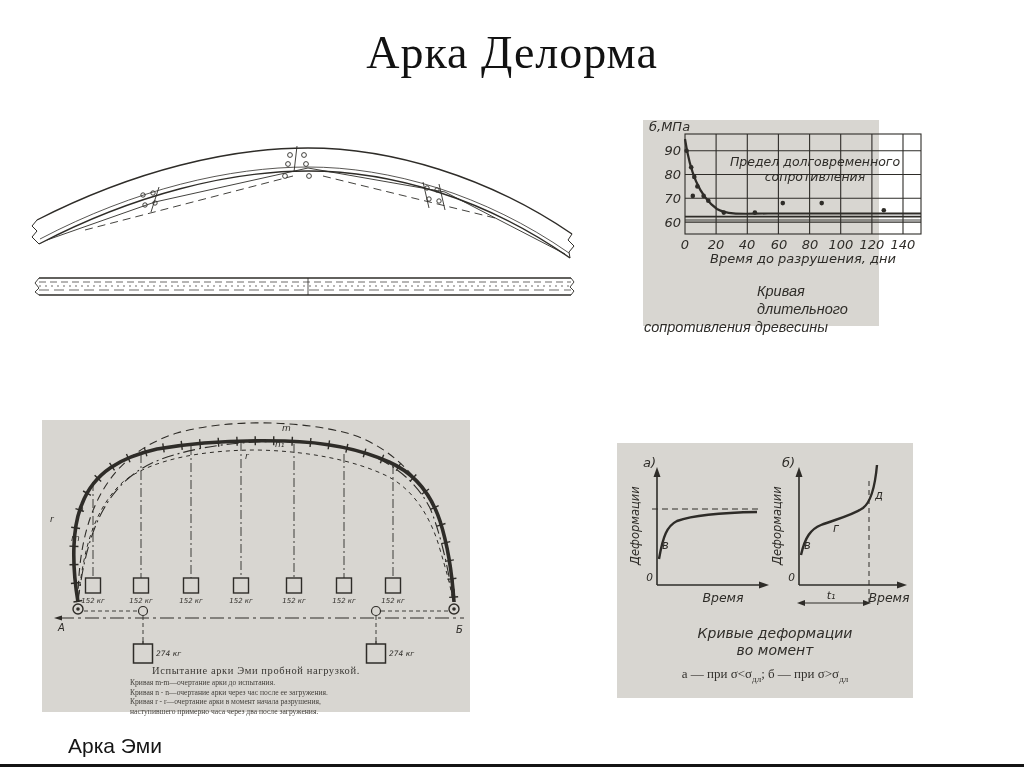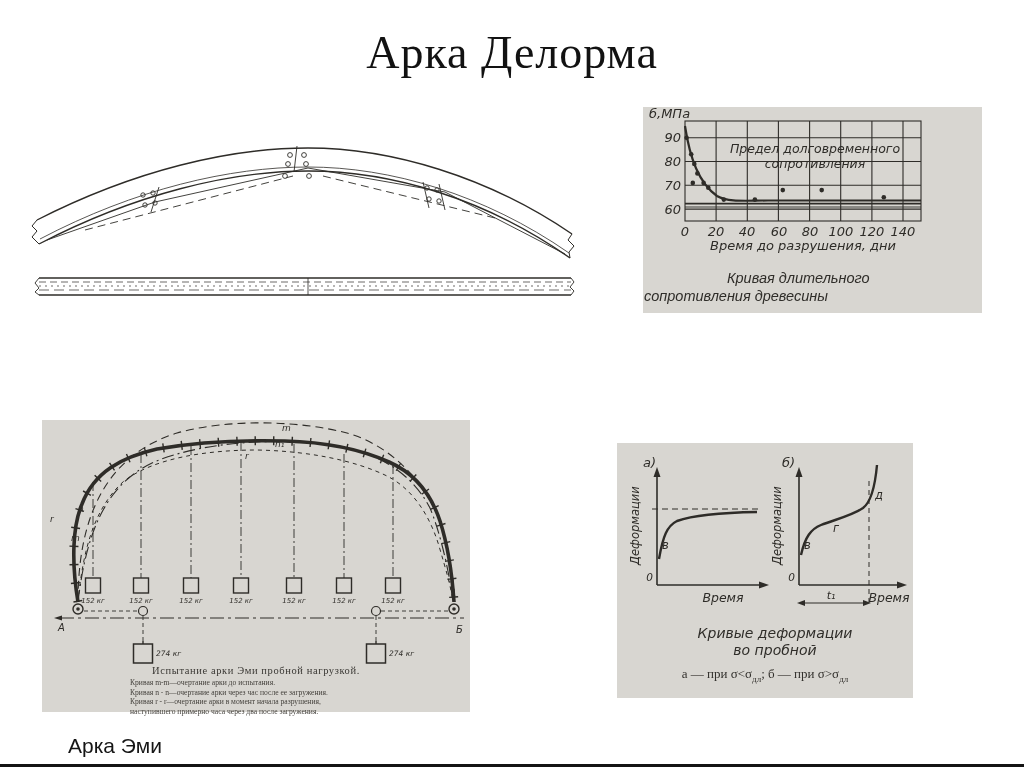--- a/index.html
+++ b/index.html
@@ -8,21 +8,21 @@
   .slide{position:absolute;inset:0;}
   .title{position:absolute;top:26px;left:0;width:100%;text-align:center;
          font-family:"Liberation Serif",serif;font-size:46px;color:#121212;letter-spacing:1px;}
   .panel{position:absolute;background:#d8d6d1;}
   svg{display:block;}
   svg text{font-family:"DejaVu Sans",sans-serif;fill:#2e2c28;}
   .it{font-style:italic;}
   .ink{stroke:#2e2c28;fill:none;}
   
   .res-cap{font-style:italic;font-size:14.5px;color:#2f2d29;line-height:18px;margin-top:14px;}
-  .res-cap .l1{padding-left:84px;margin-top:7px;}
+  .res-cap .l1{padding-left:114px;margin-top:7px;}
   .res-cap .l2{padding-left:1px;}
   
   .test-cap-title{font-family:"Liberation Serif",serif;font-size:10.5px;color:#3a3834;
                   text-align:center;letter-spacing:.6px;margin-top:1px;}
   .test-cap-lines{font-family:"Liberation Serif",serif;font-size:7.6px;color:#45423d;
                   line-height:9.6px;margin-top:2px;margin-left:88px;}
   .test-cap-lines .ind{}
   
   .def-cap{font-style:italic;font-family:"DejaVu Sans",sans-serif;font-size:14px;
            color:#2f2d29;text-align:center;line-height:17px;margin-top:4px;padding-left:20px;}
@@ -83,21 +83,21 @@
       <path d="M14,163 L546,163" stroke-width="1.3"></path>
       <path d="M14,150 L546,150" stroke-width="0.7" stroke-dasharray="7,4"></path>
       <path d="M14,154 L546,154" stroke-width="0.7" stroke-dasharray="2,4"></path>
       <path d="M14,158 L546,158" stroke-width="0.7" stroke-dasharray="10,5"></path>
       <path d="M14,146 L10,151 L14,156 L10,160 L14,163" stroke-width="0.9"></path>
       <path d="M546,146 L549,150 L545,155 L549,159 L546,163" stroke-width="0.9"></path>
       <path d="M283,146 L283,163" stroke-width="0.8"></path>
     </g>
   </svg>
 
-  <div class="panel" style="left:643px;top:107px;width:339px;height:206px;">
+  <div class="panel" style="left:643px;top:120px;width:236px;height:206px;">
     <svg width="285" height="148" viewBox="0 0 285 148">
       <g class="ink" stroke-width="1.1">
         <rect x="42" y="14" width="236" height="100"></rect>
         <path d="M73.1,14 V114 M104.3,14 V114 M135.4,14 V114 M166.6,14 V114 M197.7,14 V114 M228.9,14 V114 M260,14 V114"></path>
         <path d="M42,30.7 H278 M42,54.5 H278 M42,78.3 H278 M42,102.1 H278"></path>
       </g>
       <path class="ink" d="M42,19 C47,52 56,76 74,89 C86,95.5 102,93.5 125,93.5 L278,93.5" stroke-width="2.2"></path>
       <path class="ink" d="M42,96.6 H278" stroke-width="1.8"></path>
       <path class="ink" d="M42,100 H278" stroke-width="0.9"></path>
       <g fill="#2e2c28">
@@ -260,21 +260,21 @@
         <text class="it" x="164" y="122" font-size="11.5" transform="rotate(-90 164 122)">Деформации</text>
         <path class="ink" d="M186,160 H248" stroke-width="1"></path>
         <polygon points="180,160 188,157 188,163" fill="#2e2c28"></polygon>
         <polygon points="254,160 246,157 246,163" fill="#2e2c28"></polygon>
         <text class="it" x="214" y="156" font-size="11" text-anchor="middle">t₁</text>
         <text class="it" x="272" y="159" font-size="12.5" text-anchor="middle">Время</text>
       </g>
     </svg>
     <div class="def-cap">
       <div>Кривые деформации</div>
-      <div>во пробной</div>
+      <div>во момент</div>
     </div>
     <div class="def-sigma"><span>а — при σ&lt;σ</span><sub>дл</sub><span>; б — при σ&gt;σ</span><sub>дл</sub></div>
   </div>
 
   <div class="footer-label">Арка Эми</div>
 
   <div class="bottom-bar"></div>
 
 </div>
 

